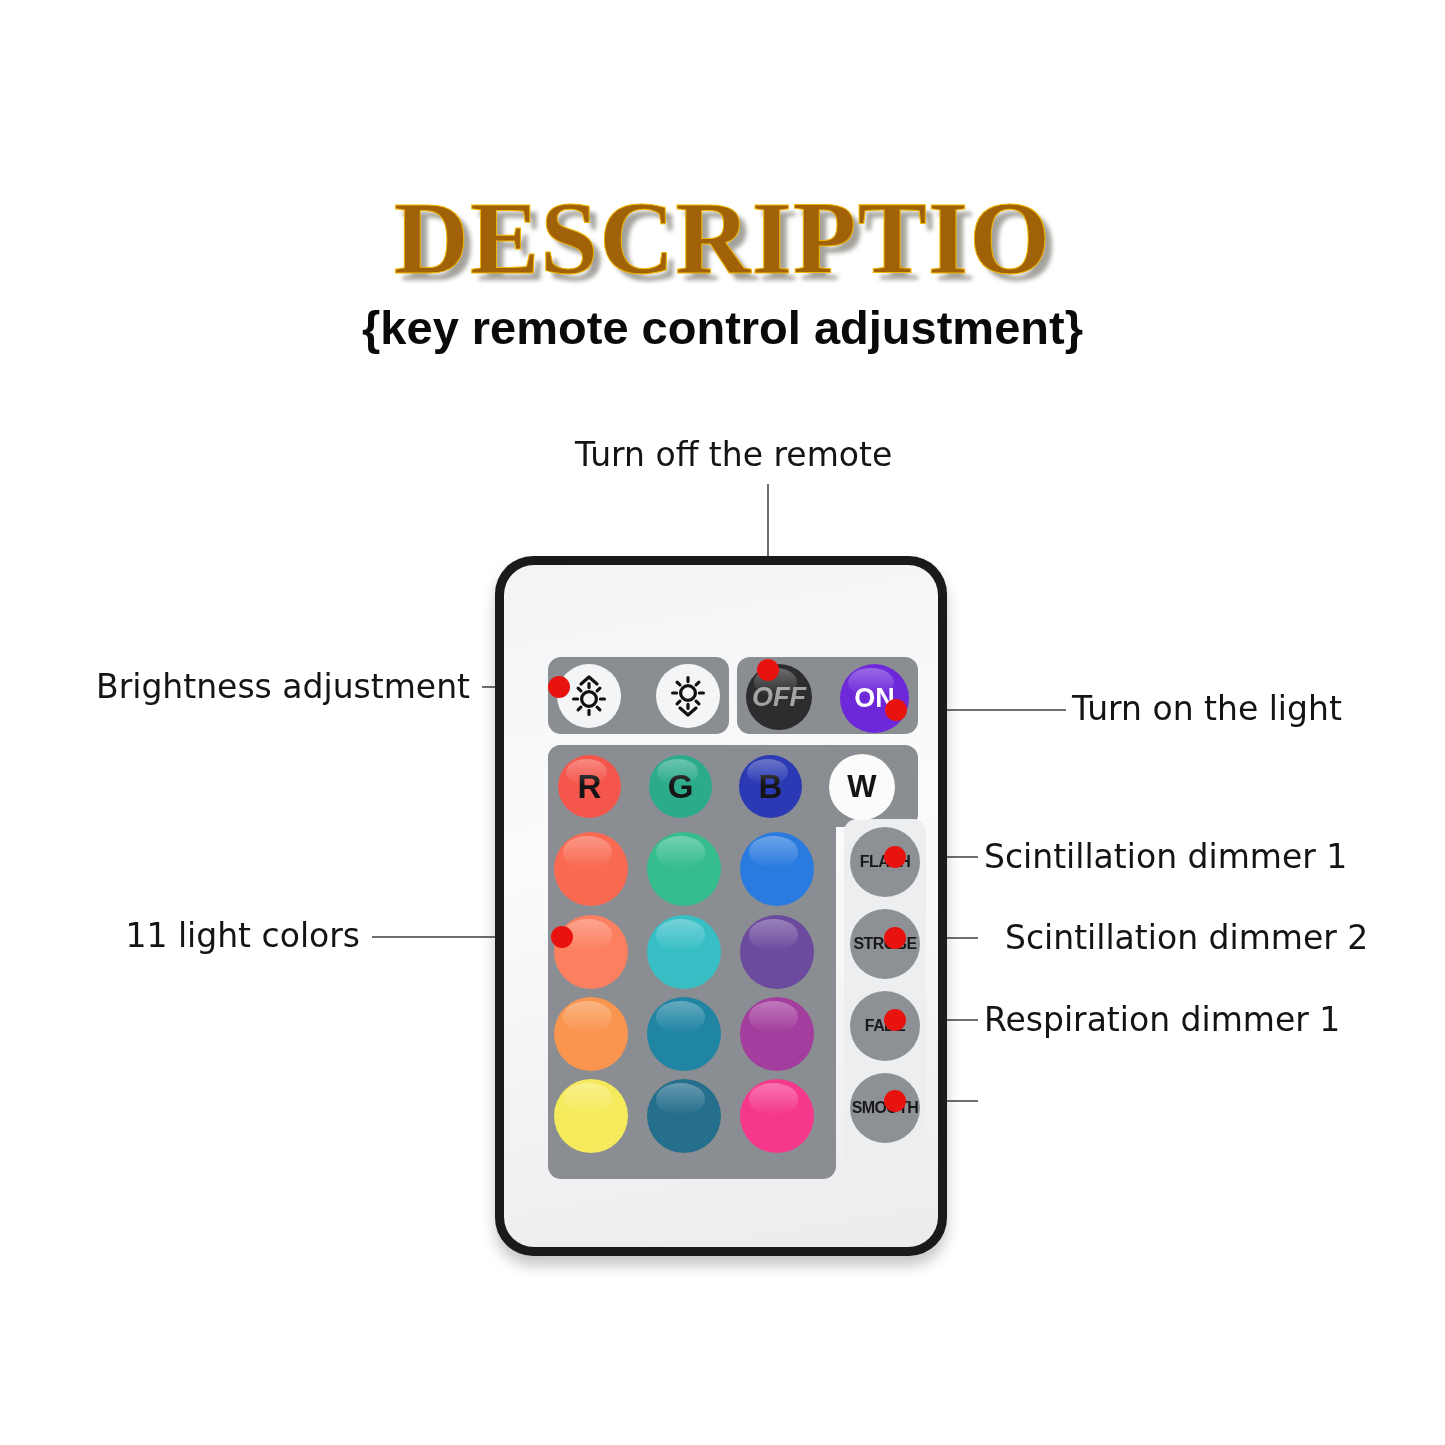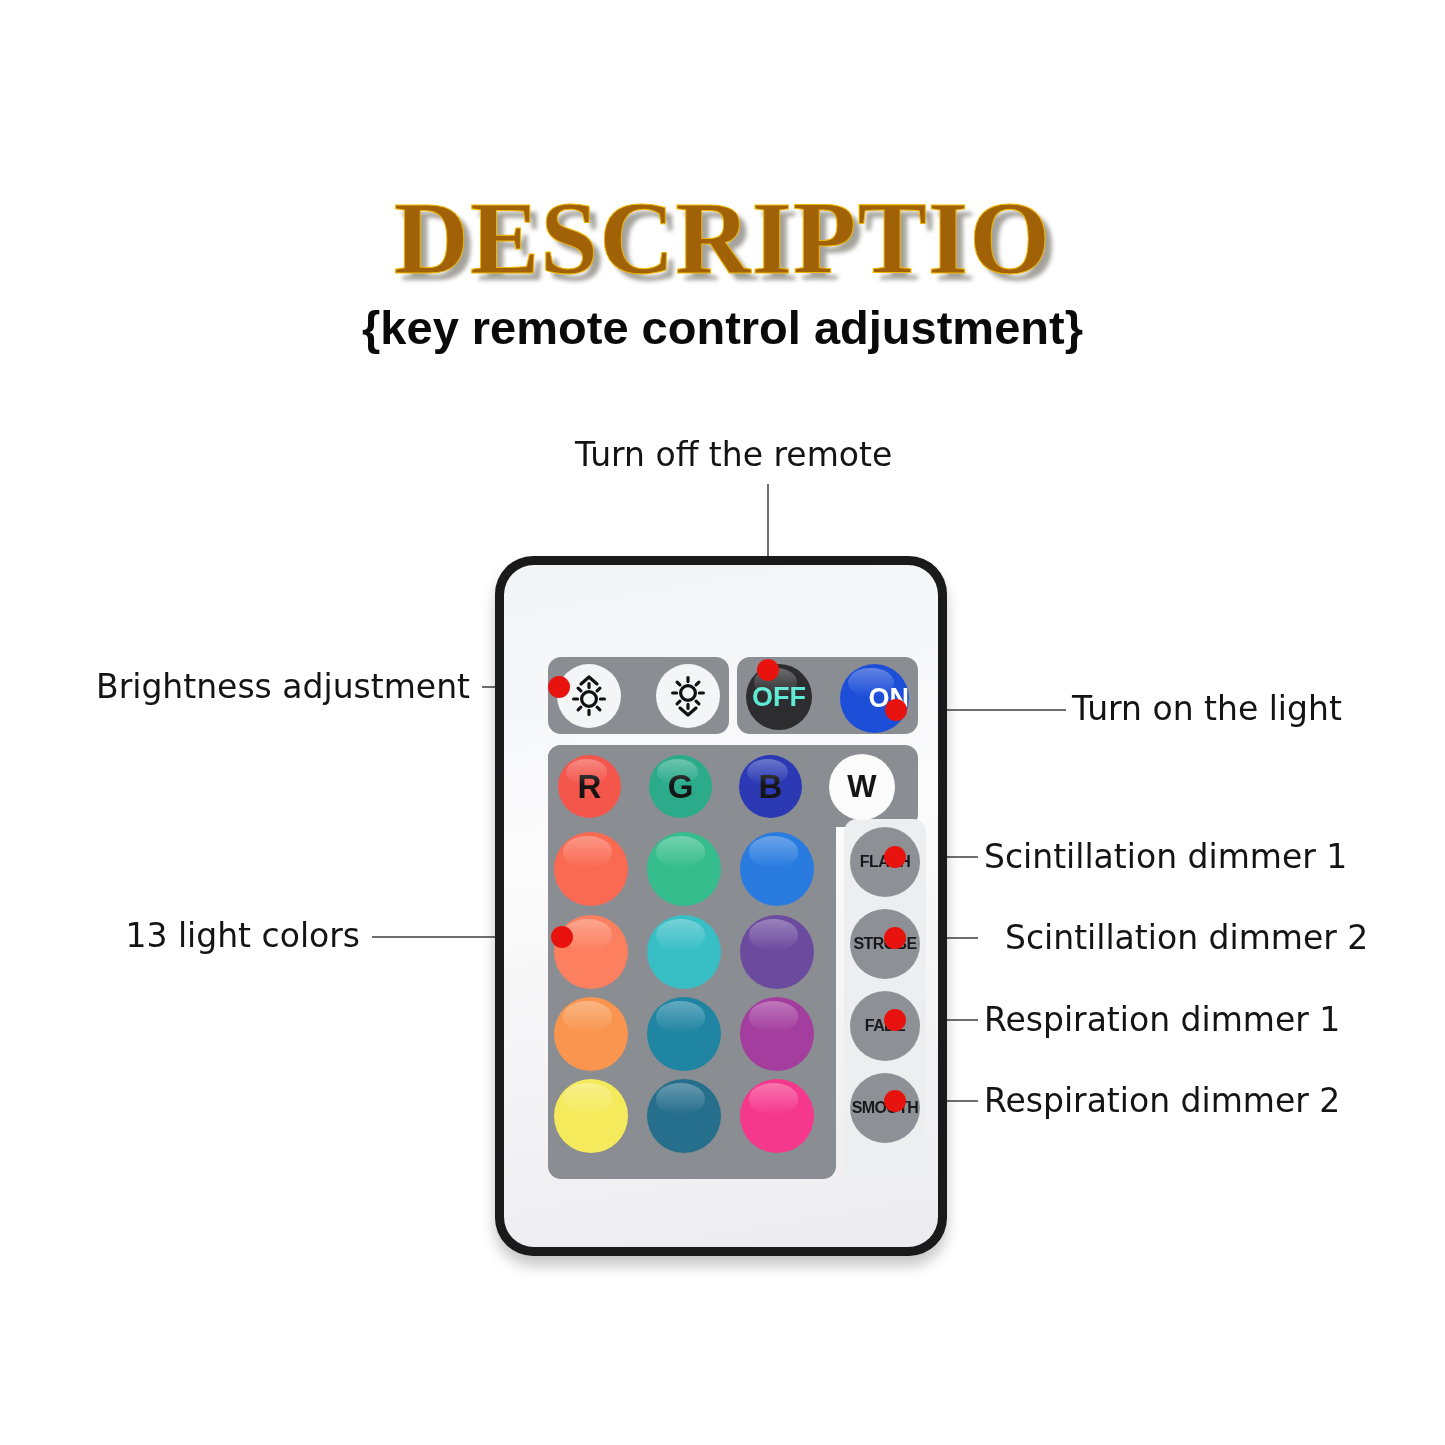--- a/index.html
+++ b/index.html
@@ -87,22 +87,22 @@
 
   .btn-circle {
     position: absolute;
     border-radius: 50%;
     display: flex; align-items: center; justify-content: center;
     font-family: "Liberation Sans", sans-serif;
     font-weight: 700;
     overflow: hidden;
   }
   .btn-circle.sunbtn { background: #f4f5f6; }
-  .btn-circle.off   { background: #2d2d2f; color: #5eead4; font-size: 27px; letter-spacing: 0px; }
-  .btn-circle.on    { background: #1d4ed8; color: #ffffff; font-size: 27px; justify-content: flex-end; }
+  .btn-circle.off   { background: #2d2d2f; color: #a3a3a3; font-size: 27px; letter-spacing: 0px; font-style: italic; }
+  .btn-circle.on    { background: #6d28d9; color: #ffffff; font-size: 27px; }
   .btn-circle.w     { background: #fbfbfb; color: #141414; font-size: 31px; }
   .btn-circle.mode  { background: #8d9095; color: #18181a; font-size: 16px; letter-spacing: -0.6px; }
   .btn-circle.rgbl  { color: #151515; font-size: 33px; }
 
   .sheen {
     position:absolute; left:12%; top:6%; width:66%; height:42%;
     border-radius:50%;
     background: linear-gradient(180deg, rgba(255,255,255,0.30), rgba(255,255,255,0));
     pointer-events:none;
   }
@@ -118,21 +118,21 @@
   <div class="subtitle">{key remote control adjustment}</div>
 
   <div class="anno" style="left:575px; top:438px;">Turn off the remote</div>
   <div class="lead-v" style="left:767px; top:484px; height:186px;"></div>
   <div class="dot" style="left:757px; top:659px;"></div>
 
   <div class="anno rightalign" style="left:24px; top:670px; width:446px;">Brightness adjustment</div>
   <div class="lead-h" style="left:482px; top:686px; width:80px;"></div>
   <div class="dot" style="left:548px; top:676px;"></div>
 
-  <div class="anno rightalign" style="left:24px; top:919px; width:336px;">13 light colors</div>
+  <div class="anno rightalign" style="left:24px; top:919px; width:336px;">11 light colors</div>
   <div class="lead-h" style="left:372px; top:936px; width:196px;"></div>
   <div class="dot" style="left:551px; top:926px;"></div>
 
   <div class="lead-h" style="left:900px; top:709px; width:166px;"></div>
   <div class="dot" style="left:885px; top:699px;"></div>
   <div class="anno right" style="left:1072px; top:692px;">Turn on the light</div>
 
   <div class="lead-h" style="left:898px; top:856px; width:80px;"></div>
   <div class="dot" style="left:884px; top:846px;"></div>
   <div class="anno right" style="left:984px; top:840px;">Scintillation dimmer 1</div>
@@ -140,21 +140,20 @@
   <div class="lead-h" style="left:898px; top:937px; width:80px;"></div>
   <div class="dot" style="left:884px; top:927px;"></div>
   <div class="anno right" style="left:984px; top:921px;margin-left:21px;">Scintillation dimmer 2</div>
 
   <div class="lead-h" style="left:898px; top:1019px; width:80px;"></div>
   <div class="dot" style="left:884px; top:1009px;"></div>
   <div class="anno right" style="left:984px; top:1003px;">Respiration dimmer 1</div>
 
   <div class="lead-h" style="left:898px; top:1100px; width:80px;"></div>
   <div class="dot" style="left:884px; top:1090px;"></div>
-  <div class="anno right" style="left:984px; top:1084px;">Respiration dimmer 2</div>
 
   <div id="remote">
     <div id="remote-face">
 
       <div class="panel" style="left:44px; top:92px; width:181px; height:77px;">
         <div class="btn-circle sunbtn" style="left:9px; top:7px; width:64px; height:64px;">
           <span>
             <svg width="44" height="44" viewBox="0 0 44 44">
               <g fill="none" stroke="#111" stroke-width="3.2" stroke-linecap="round">
                 <circle cx="22" cy="25" r="7.4"></circle>

